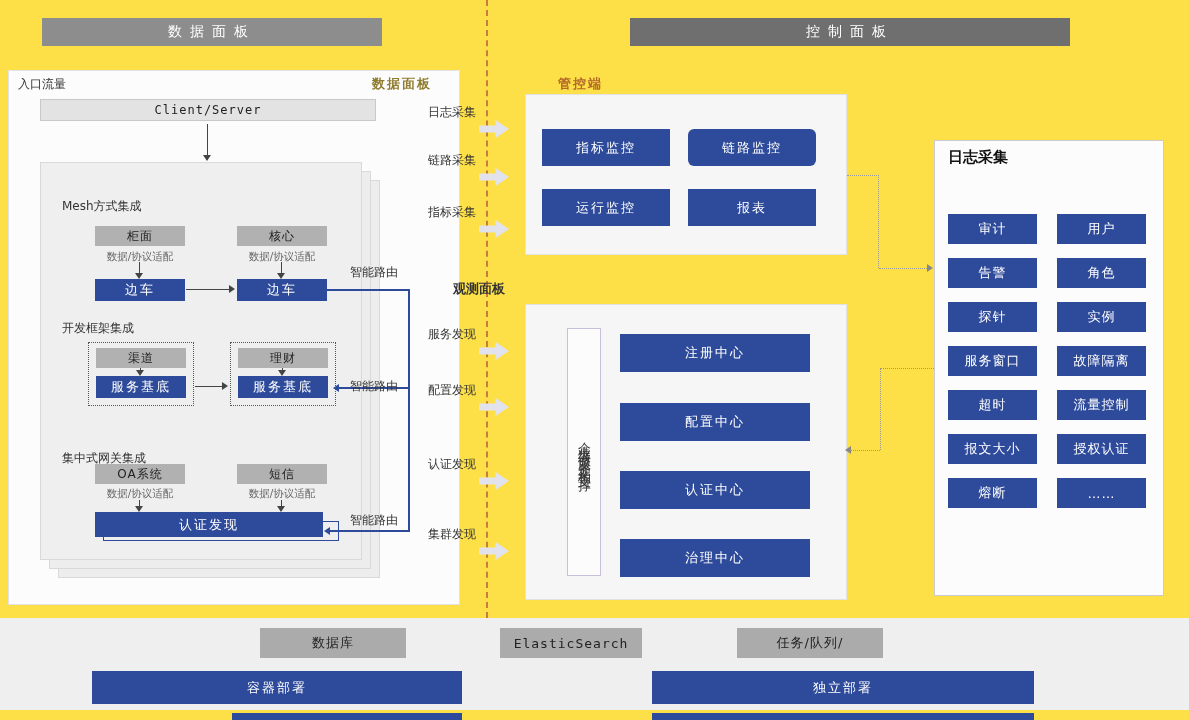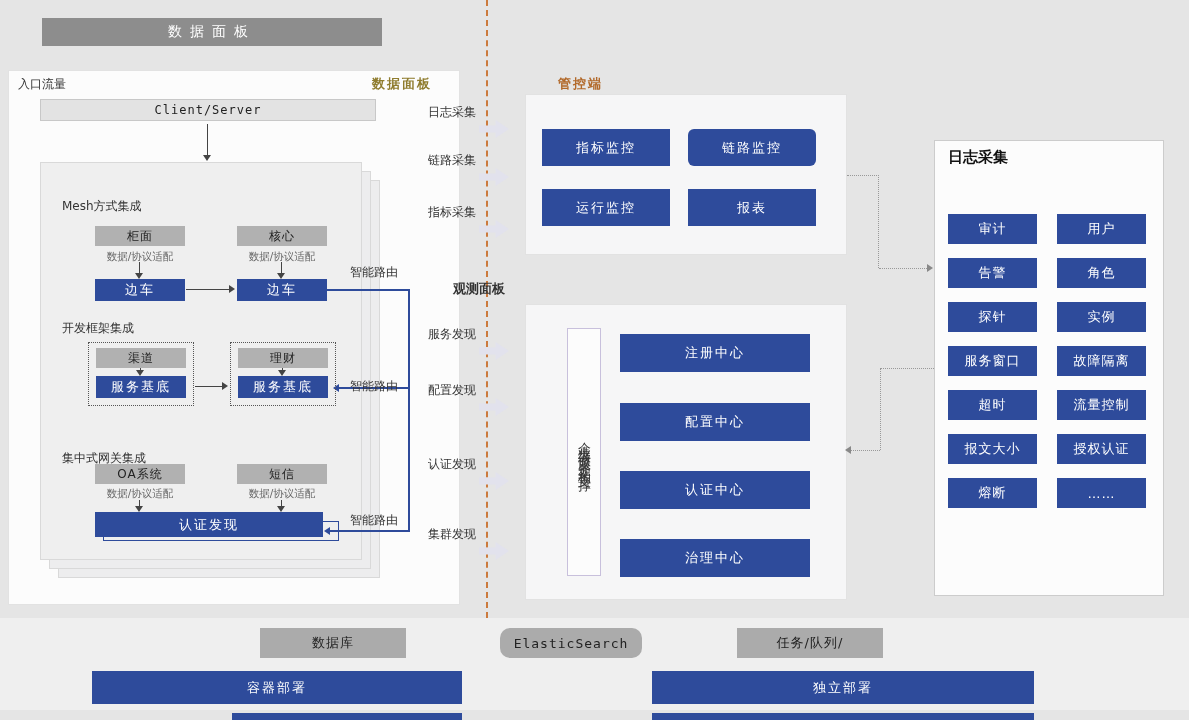--- a/index.html
+++ b/index.html
@@ -1,17 +1,17 @@
 <!DOCTYPE html>
 <html><head>
 <meta charset="utf-8">
 <style>
   * { margin:0; padding:0; box-sizing:border-box; }
   body { font-family:"DejaVu Sans","Liberation Sans",sans-serif; background:#fff; }
-  .canvas { position:relative; width:1189px; height:720px; background:#e5e5e5; overflow:hidden; }
+  .canvas { position:relative; width:1189px; height:720px; background:#fde047; overflow:hidden; }
   .abs { position:absolute; }
   .hdr { position:absolute; height:28px; display:flex; align-items:center; justify-content:center;
          color:#fff; font-size:14px; letter-spacing:8px; }
   .panel { position:absolute; background:#f6f6f7; border:1px solid #e2e2e2; }
   .card { position:absolute; background:#ededee; border:1px solid #d9d9d9; }
   .graybox { position:absolute; background:#b1b1b1; color:#222; font-size:12px;
              display:flex; align-items:center; justify-content:center; letter-spacing:1px; }
   .bluebox { position:absolute; background:#2e4b9b; color:#fff; font-size:13px;
              display:flex; align-items:center; justify-content:center; letter-spacing:2px; }
   .lbl { position:absolute; font-size:12px; color:#333; white-space:nowrap; }
@@ -42,20 +42,21 @@
   .bottom-strip { position:absolute; background:#efefef; }
   .gold { color:#8f7c2e; font-weight:bold; font-size:13px; letter-spacing:2px; }
   .orange { color:#b2692a; font-weight:bold; font-size:13px; letter-spacing:2px; }
 </style>
 </head>
 <body>
 
 <div class="canvas">
 
   <div class="hdr" style="left:42px;top:18px;width:340px;background:#8d8d8d;">数据面板</div>
+  <div class="hdr" style="left:630px;top:18px;width:440px;background:#6f6f6f;">控制面板</div>
 
   <div class="divider" style="left:486px;top:0;height:618px;"></div>
 
   <div class="panel" style="left:8px;top:70px;width:452px;height:535px;background:#fcfcfc;"></div>
   <div class="lbl" style="left:18px;top:76px;">入口流量</div>
   <div class="lbl gold" style="left:372px;top:75px;">数据面板</div>
 
   <div class="graybox mono" style="left:40px;top:99px;width:336px;height:22px;background:#e3e3e3;border:1px solid #c8c8c8;">Client/Server</div>
   <div class="vline" style="left:207px;top:124px;height:32px;"></div>
   <div class="ah-down" style="left:203px;top:155px;"></div>
@@ -177,20 +178,20 @@
     <div class="cbtn">超时</div>
     <div class="cbtn">流量控制</div>
     <div class="cbtn">报文大小</div>
     <div class="cbtn">授权认证</div>
     <div class="cbtn">熔断</div>
     <div class="cbtn">……</div>
   </div>
 
   <div class="bottom-strip" style="left:0;top:618px;width:1189px;height:92px;"></div>
   <div class="graybox" style="left:260px;top:628px;width:146px;height:30px;background:#ababab;font-size:13px;">数据库</div>
-  <div class="graybox mono" style="left:500px;top:628px;width:142px;height:30px;background:#ababab;font-size:13px;border-radius:10px;">ElasticSearch</div>
+  <div class="graybox mono" style="left:500px;top:628px;width:142px;height:30px;background:#ababab;font-size:13px;">ElasticSearch</div>
   <div class="graybox" style="left:737px;top:628px;width:146px;height:30px;background:#ababab;font-size:13px;">任务/队列/</div>
   <div class="bluebox" style="left:92px;top:671px;width:370px;height:33px;">容器部署</div>
   <div class="bluebox" style="left:652px;top:671px;width:382px;height:33px;">独立部署</div>
   <div class="bluebox" style="left:232px;top:713px;width:230px;height:7px;"></div>
   <div class="bluebox" style="left:652px;top:713px;width:382px;height:7px;"></div>
 
 </div>
 
 </body></html>

